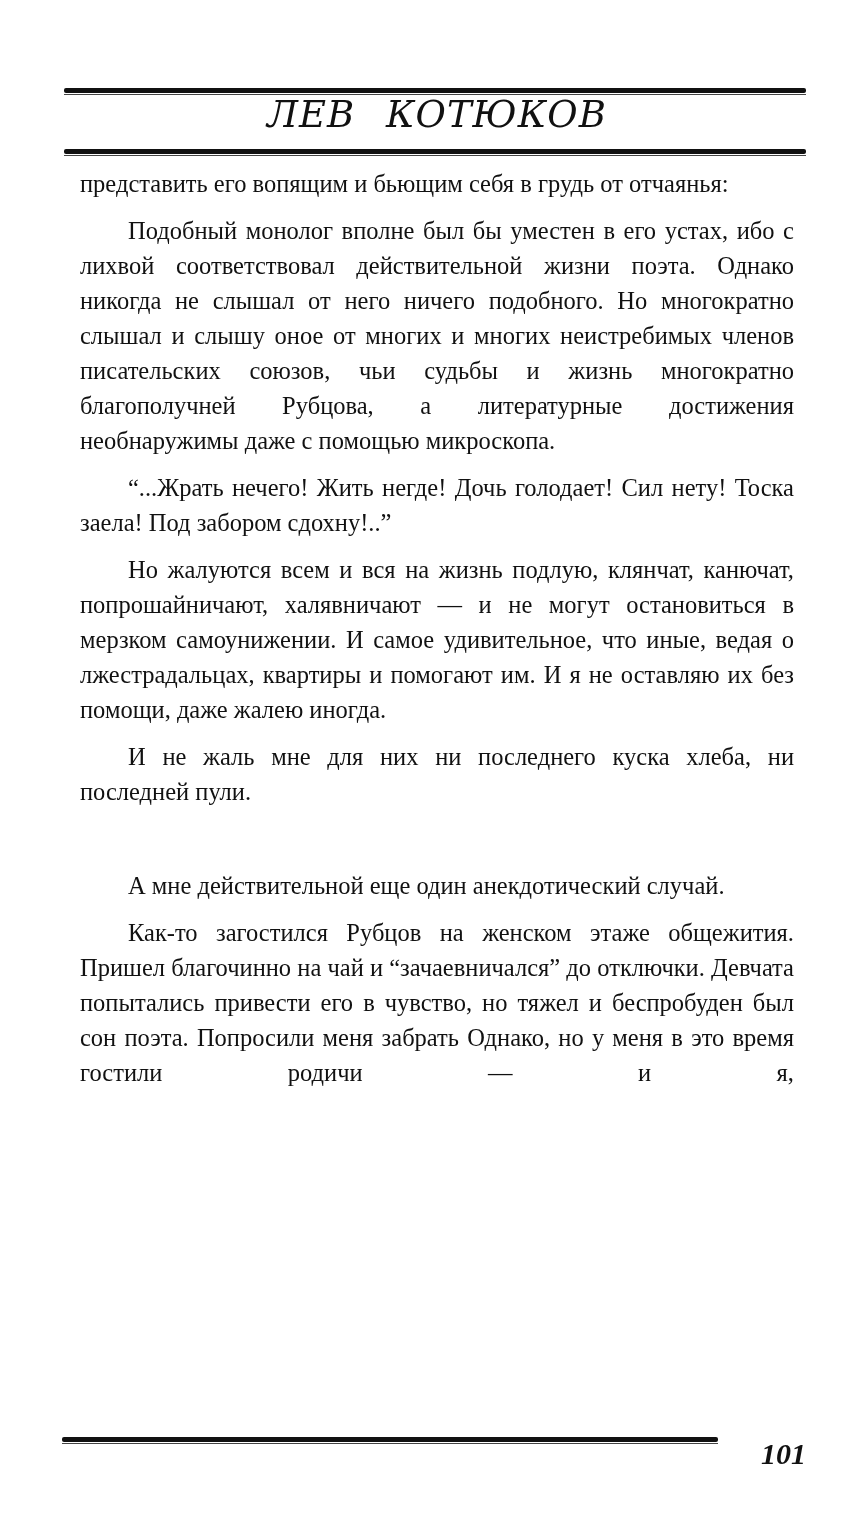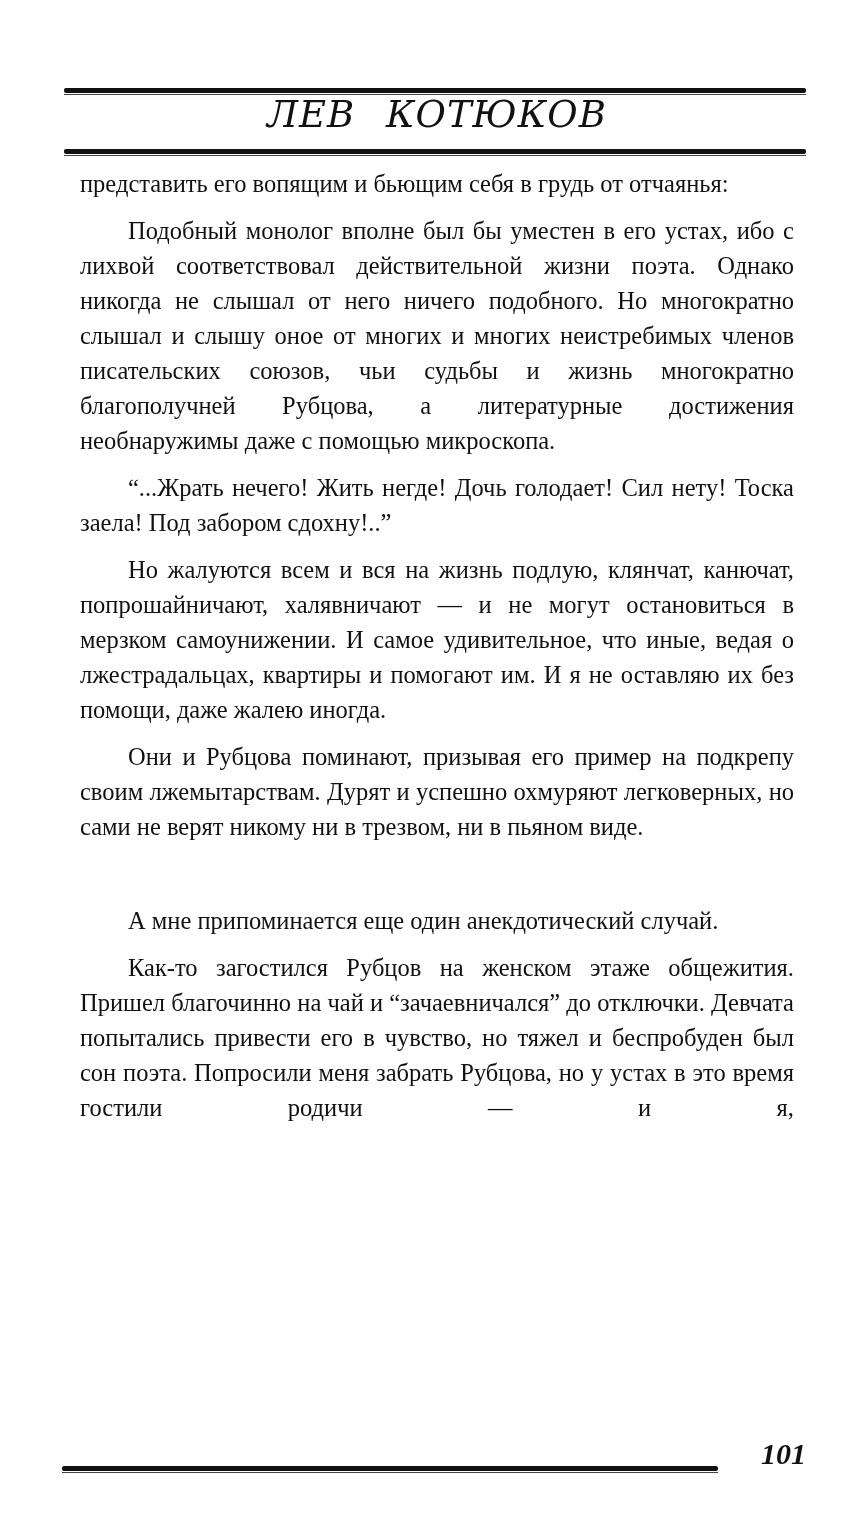--- a/index.html
+++ b/index.html
@@ -64,21 +64,21 @@
     }
     .gap {
       height: 35px;
     }
     .footer {
       position: absolute;
       left: 62px;
       top: 1437px;
       width: 744px;
       display: flex;
-      align-items: flex-end;
+      align-items: flex-start;
     }
     .footer-rule {
       flex: 0 0 656px;
       height: 5px;
       background: #111;
       border-radius: 2px;
       position: relative;
     }
     .footer-rule::after {
       content: "";
@@ -102,23 +102,23 @@
 <div class="page">
   <div class="rule header-top"></div>
   <div class="running-head">ЛЕВ КОТЮКОВ</div>
   <div class="rule header-bottom"></div>
 
   <div class="text">
     <p>представить его вопящим и бьющим себя в грудь от отчаянья:</p>
     <p class="indent">Подобный монолог вполне был бы уместен в его устах, ибо с лихвой соответствовал действительной жизни поэта. Однако никогда не слышал от него ничего подобного. Но многократно слышал и слышу оное от многих и многих неистребимых членов писательских союзов, чьи судьбы и жизнь многократно благополучней Рубцова, а литературные достижения необнаружимы даже с помощью микроскопа.</p>
     <p class="indent">“...Жрать нечего! Жить негде! Дочь голодает! Сил нету! Тоска заела! Под забором сдохну!..”</p>
     <p class="indent">Но жалуются всем и вся на жизнь подлую, клянчат, канючат, попрошайничают, халявничают — и не могут остановиться в мерзком самоунижении. И самое удивительное, что иные, ведая о лжестрадальцах, квартиры и помогают им. И я не оставляю их без помощи, даже жалею иногда.</p>
-    <p class="indent">Они и Рубцова поминают, призывая его пример на подкрепу своим лжемытарствам. Дурят и успешно охмуряют легковерных, но сами не верят  никому ни в трезвом, ни в пьяном виде.</p>
+    <p class="indent">И не жаль мне для них ни последнего куска хлеба, ни последней пули.</p>
     <div class="gap"></div>
-    <p class="indent">А мне припоминается еще один анекдотический случай.</p>
-    <p class="indent last-line-justify">Как-то загостился Рубцов на женском этаже общежития. Пришел благочинно на чай и “зачаевничался” до отключки. Девчата попытались привести его в чувство, но тяжел и беспробуден был сон поэта. Попросили меня забрать Рубцова, но у устах в это время гостили родичи — и я,</p>
+    <p class="indent">А мне действительной еще один анекдотический случай.</p>
+    <p class="indent last-line-justify">Как-то загостился Рубцов на женском этаже общежития. Пришел благочинно на чай и “зачаевничался” до отключки. Девчата попытались привести его в чувство, но тяжел и беспробуден был сон поэта. Попросили меня забрать Однако, но у меня в это время гостили родичи — и я,</p>
   </div>
 </div>
 
 <div class="footer">
   <div class="footer-rule"></div>
   <div class="folio">101</div>
 </div>
 
 </body></html>

